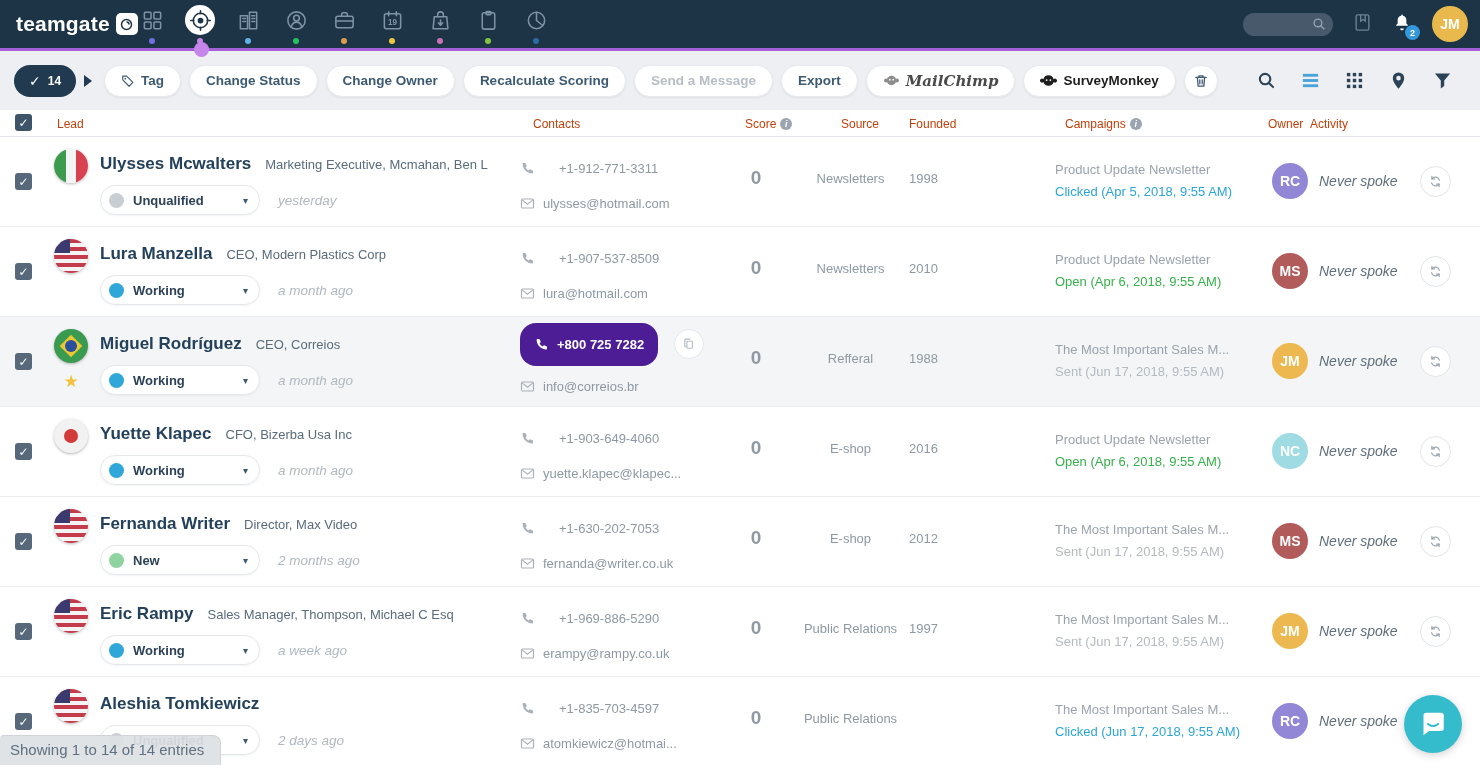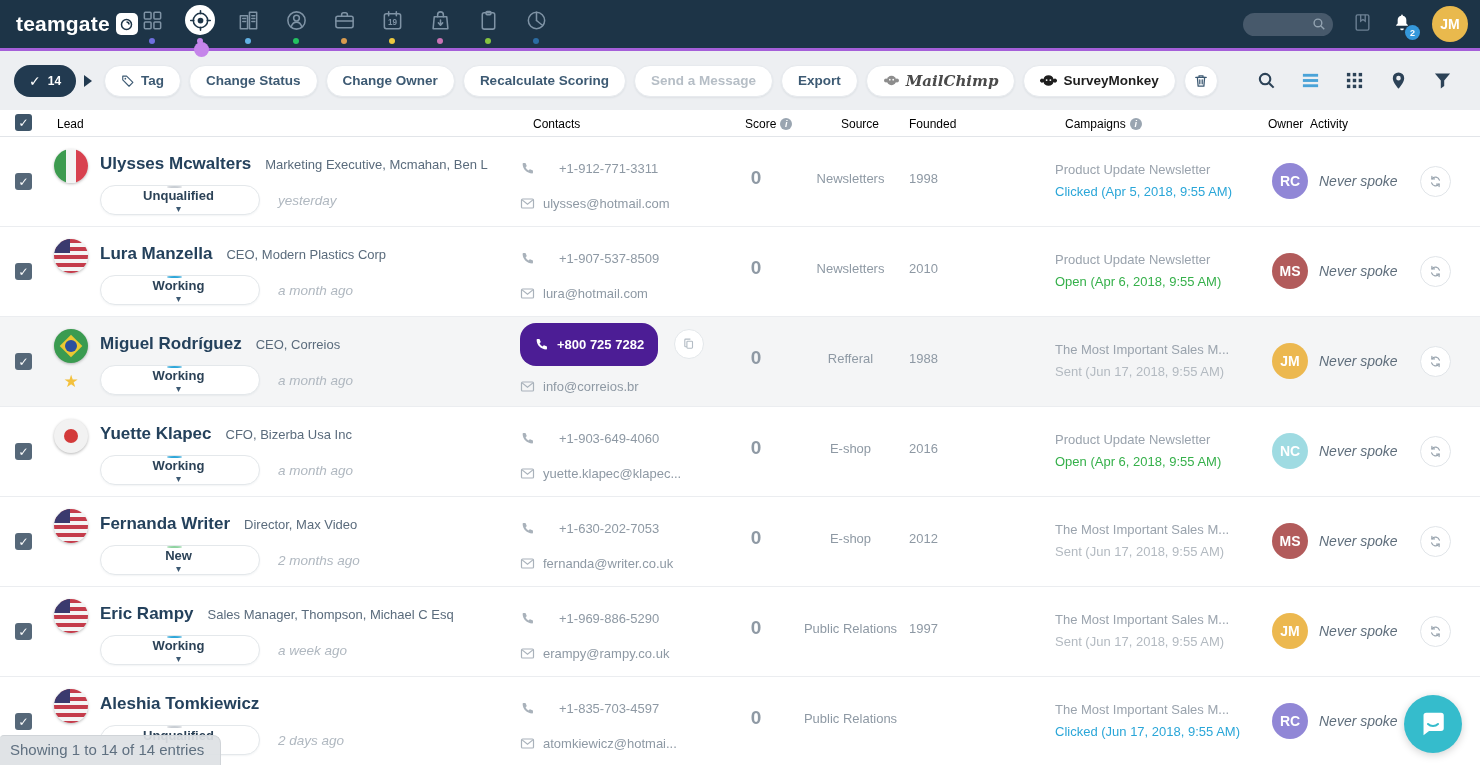--- a/index.html
+++ b/index.html
@@ -44,21 +44,21 @@
   .tb-btn.mailchimp .intg-label { font-family:"DejaVu Serif",serif; font-style:italic; font-weight:700; font-size:15px; color:#4a4a4a; }
   .tb-btn.surveymonkey .intg-label { color:#1e1e1e; font-weight:700; }
   .tb-btn.mailchimp svg, .tb-btn.surveymonkey svg { width:17px; height:17px; }
   .trash-btn { width:34px; height:32px; justify-content:center; padding:0; }
   .trash-btn svg { width:16px; height:16px; color:#3d5a73; }
   .toolbar-right { margin-left:auto; display:flex; align-items:center; gap:25px; padding-right:14px; }
   .view-icon { cursor:pointer; color:#2c4257; display:flex; }
   .view-icon svg { width:19px; height:19px; }
 
   
-  .table-header { position:relative; height:27px; background:#fff; border-bottom:1px solid #e2e5e9; font-size:12px; color:#000000; z-index:2; }
+  .table-header { position:relative; height:27px; background:#fff; border-bottom:1px solid #e2e5e9; font-size:12px; color:#c2410c; z-index:2; }
   .th { position:absolute; top:7px; display:flex; align-items:center; gap:4px; }
   .checkbox { width:17px; height:17px; border-radius:3px; background:#566879; color:#fff; font-size:12px; display:flex; align-items:center; justify-content:center; cursor:pointer; }
   .checkbox::before { content:"✓"; }
   .table-header .checkbox { position:absolute; left:15px; top:4px; background:#3e5569; }
   .info-icon { width:12px; height:12px; border-radius:50%; background:#9aa5b1; color:#fff; font-size:9px; font-style:italic; font-weight:700; display:inline-flex; align-items:center; justify-content:center; }
   .info-icon::after { content:"i"; }
 
   
   .rows { position:relative; height:628px; overflow:hidden; }
   .row { position:relative; height:90px; background:#fff; border-bottom:1px solid #ebedf0; }
@@ -75,21 +75,21 @@
   .flag-jp { background:#f2f2f2; }
   .flag-jp::after { content:""; position:absolute; left:10px; top:10px; width:14px; height:14px; border-radius:50%; background:#d33a3a; }
   .star { display:inline-block; margin-top:8px; color:#f3c13d; font-size:17px; cursor:pointer; }
   .star::before { content:"★"; }
 
   .lead-main { position:absolute; left:100px; top:17px; }
   .name-line { display:flex; align-items:baseline; gap:14px; }
   .lead-name { font-size:17px; font-weight:700; color:#24415c; cursor:pointer; white-space:nowrap; }
   .lead-title { font-size:13px; color:#5a6b7c; white-space:nowrap; }
   .status-line { display:flex; align-items:center; margin-top:11px; }
-  .status-pill { width:160px; height:30px; background:#fff; border:1px solid #e4e8eb; border-radius:16px; display:flex; align-items:center; padding:0 11px 0 8px; cursor:pointer; box-shadow:0 1px 2px rgba(40,60,80,.06);flex-direction:column; }
+  .status-pill { width:160px; height:30px; background:#fff; border:1px solid #e4e8eb; border-radius:16px; display:flex; align-items:center; padding:0 11px 0 8px; cursor:pointer; box-shadow:0 1px 2px rgba(40,60,80,.06); }
   .status-dot { width:15px; height:15px; border-radius:50%; margin-right:9px; }
   .status-label { font-size:13px; font-weight:700; color:#2c4257; flex:1; }
   .caret { color:#3d5a73; font-size:10px; }
   .caret::before { content:"▾"; }
   .time { margin-left:18px; font-size:13.5px; font-style:italic; color:#b0b8c0; }
 
   .col-contacts { position:absolute; left:520px; top:21px; width:215px; }
   .contact-line { display:flex; align-items:center; gap:8px; color:#8e99a4; font-size:13px; height:20px; }
   .contact-line svg { width:15px; height:15px; color:#a9b2bb; flex:none; }
   .email-line { margin-top:15px; }

